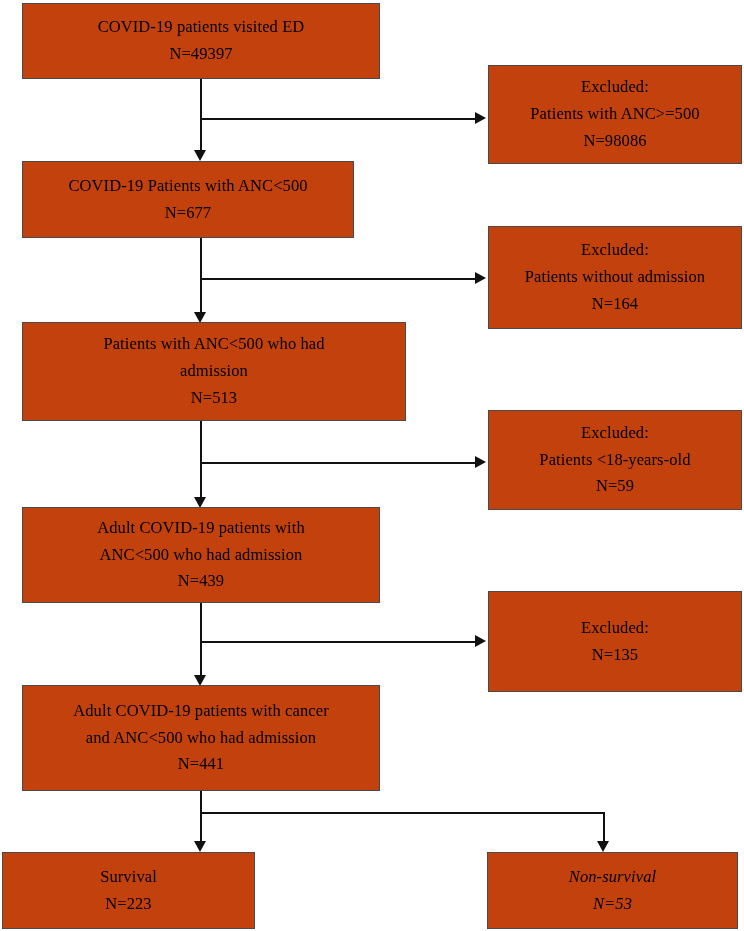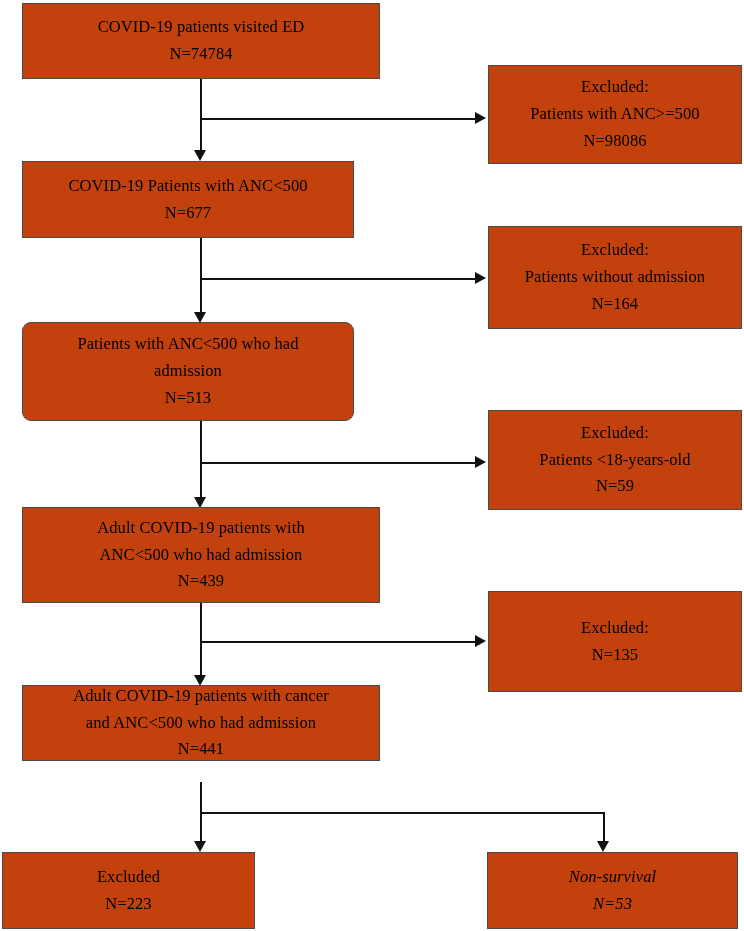--- a/index.html
+++ b/index.html
@@ -92,41 +92,41 @@
   <div class="arrow-right" style="left:475px; top:635px;"></div>
 
   <div class="vline" style="left:200px; top:782px; height:66px;"></div>
   <div class="arrow-down" style="left:194px; top:841px;"></div>
   <div class="hline" style="left:200px; top:812px; width:405px;"></div>
   <div class="vline" style="left:603px; top:812px; height:36px;"></div>
   <div class="arrow-down" style="left:597px; top:841px;"></div>
 
   <div class="node" style="left:22px; top:3px; width:358px; height:76px;">
     <span class="ln">COVID-19 patients visited ED</span>
-    <span class="ln">N=74784</span>
+    <span class="ln">N=49397</span>
   </div>
 
   <div class="node" style="left:22px; top:161px; width:332px; height:77px;">
     <span class="ln">COVID-19 Patients with ANC&lt;500</span>
     <span class="ln">N=677</span>
   </div>
 
-  <div class="node" style="left:22px; top:322px; width:332px; height:99px;border-radius:9px;">
+  <div class="node" style="left:22px; top:322px; width:384px; height:99px;">
     <span class="ln">Patients with ANC&lt;500 who had</span>
     <span class="ln">admission</span>
     <span class="ln">N=513</span>
   </div>
 
   <div class="node" style="left:22px; top:507px; width:358px; height:96px;">
     <span class="ln">Adult COVID-19 patients with</span>
     <span class="ln">ANC&lt;500 who had admission</span>
     <span class="ln">N=439</span>
   </div>
 
-  <div class="node" style="left:22px; top:685px; width:358px; height:76px;">
+  <div class="node" style="left:22px; top:685px; width:358px; height:106px;">
     <span class="ln">Adult COVID-19 patients with cancer</span>
     <span class="ln">and ANC&lt;500 who had admission</span>
     <span class="ln">N=441</span>
   </div>
 
   <div class="node" style="left:488px; top:65px; width:254px; height:99px;">
     <span class="ln">Excluded:</span>
     <span class="ln">Patients with ANC&gt;=500</span>
     <span class="ln">N=98086</span>
   </div>
@@ -142,21 +142,21 @@
     <span class="ln">Patients &lt;18-years-old</span>
     <span class="ln">N=59</span>
   </div>
 
   <div class="node" style="left:488px; top:591px; width:254px; height:101px;">
     <span class="ln">Excluded:</span>
     <span class="ln">N=135</span>
   </div>
 
   <div class="node" style="left:2px; top:852px; width:253px; height:77px;">
-    <span class="ln">Excluded</span>
+    <span class="ln">Survival</span>
     <span class="ln">N=223</span>
   </div>
 
   <div class="node" style="left:487px; top:852px; width:251px; height:77px;font-style:italic;">
     <span class="ln">Non-survival</span>
     <span class="ln">N=53</span>
   </div>
 
 </div>
 

